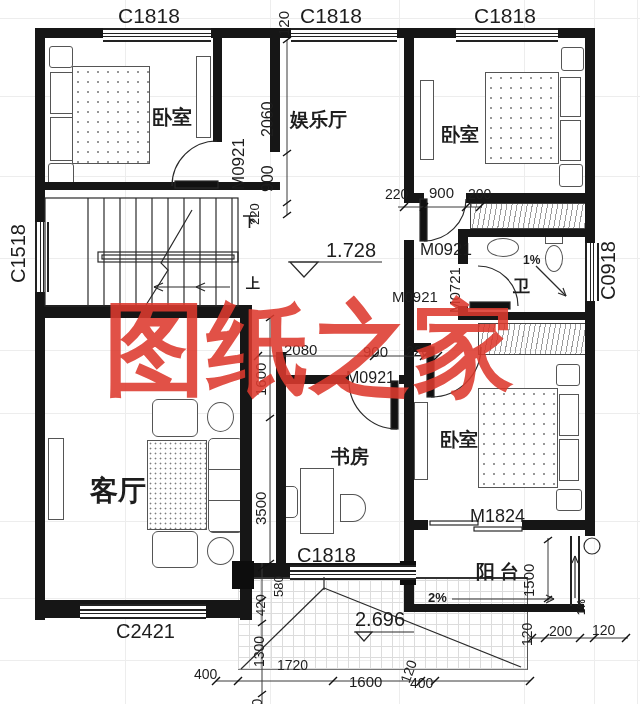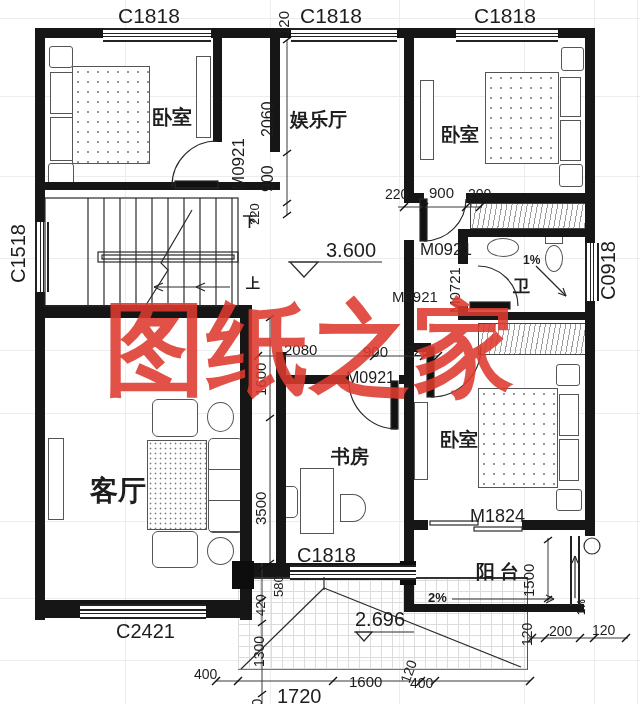--- a/index.html
+++ b/index.html
@@ -274,21 +274,21 @@
   <div class="t cjk" style="left:441px;top:125px;font-size:19px">卧室</div>
   <div class="t cjk" style="left:513px;top:278px;font-size:17px">卫</div>
   <div class="t cjk" style="left:90px;top:477px;font-size:28px">客厅</div>
   <div class="t cjk" style="left:331px;top:447px;font-size:19px">书房</div>
   <div class="t cjk" style="left:440px;top:430px;font-size:19px">卧室</div>
   <div class="t cjk" style="left:476px;top:562px;font-size:19px;letter-spacing:5px">阳台</div>
 
   <div class="t cjk" style="left:243px;top:214px;font-size:14px">下</div>
   <div class="t cjk" style="left:246px;top:276px;font-size:14px">上</div>
 
-  <div class="t" style="left:326px;top:240px;font-size:20px">3.600</div>
+  <div class="t" style="left:326px;top:240px;font-size:20px">1.728</div>
   <div class="t" style="left:355px;top:609px;font-size:20px">2.696</div>
 
   <div class="t" style="left:523px;top:254px;font-size:12px;font-weight:700">1%</div>
   <div class="t" style="left:428px;top:591px;font-size:13px;font-weight:700">2%</div>
   <div class="t r" style="left:576px;top:615px;font-size:11px;font-weight:700">1%</div>
 
   <div class="t r" style="left:276px;top:36px;font-size:15px">120</div>
   <div class="t r" style="left:260px;top:137px;font-size:16px">2060</div>
   <div class="t r" style="left:260px;top:192px;font-size:16px">900</div>
   <div class="t r" style="left:248px;top:225px;font-size:13px">220</div>
@@ -298,21 +298,21 @@
   <div class="t r" style="left:253px;top:396px;font-size:15px">1600</div>
   <div class="t" style="left:284px;top:342px;font-size:15px">2080</div>
   <div class="t" style="left:363px;top:344px;font-size:15px">900</div>
   <div class="t" style="left:406px;top:344px;font-size:14px">220</div>
   <div class="t r" style="left:253px;top:525px;font-size:15px">3500</div>
   <div class="t r" style="left:272px;top:597px;font-size:13px">580</div>
   <div class="t r" style="left:254px;top:616px;font-size:13px">420</div>
   <div class="t r" style="left:252px;top:667px;font-size:14px">1300</div>
   <div class="t r" style="left:250px;top:722px;font-size:14px">400</div>
   <div class="t" style="left:194px;top:667px;font-size:14px">400</div>
-  <div class="t" style="left:277px;top:686px;font-size:20px">1720</div>
+  <div class="t" style="left:277px;top:658px;font-size:14px">1720</div>
   <div class="t" style="left:349px;top:674px;font-size:15px">1600</div>
   <div class="t" style="left:398px;top:680px;font-size:14px;transform:rotate(-70deg);transform-origin:0 0">120</div>
   <div class="t" style="left:410px;top:676px;font-size:14px">400</div>
   <div class="t r" style="left:521px;top:597px;font-size:15px">1500</div>
   <div class="t r" style="left:520px;top:646px;font-size:14px">120</div>
   <div class="t" style="left:549px;top:624px;font-size:14px">200</div>
   <div class="t" style="left:592px;top:623px;font-size:14px">120</div>
 
   <div id="wm" style="left: 104px; top: 298px; font-size: 102px; color: rgb(221, 58, 46);">图纸之家</div>
 </div>

